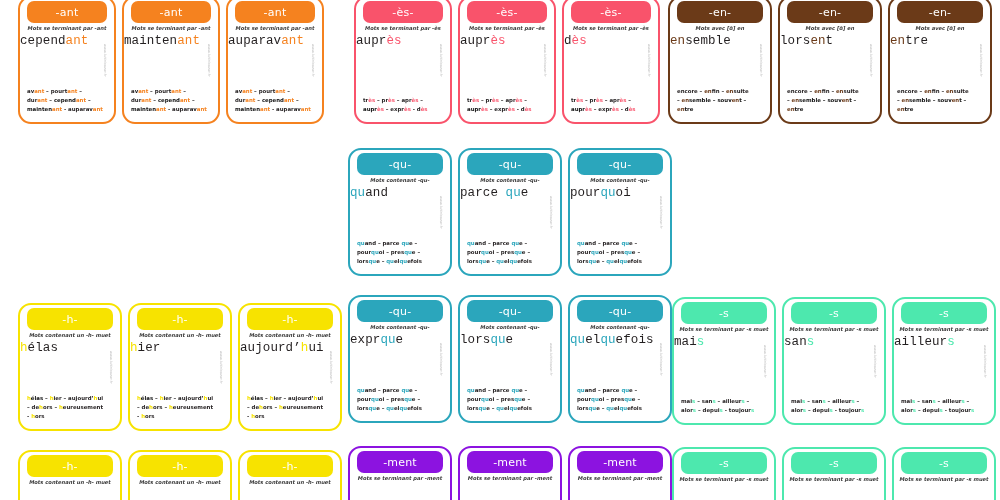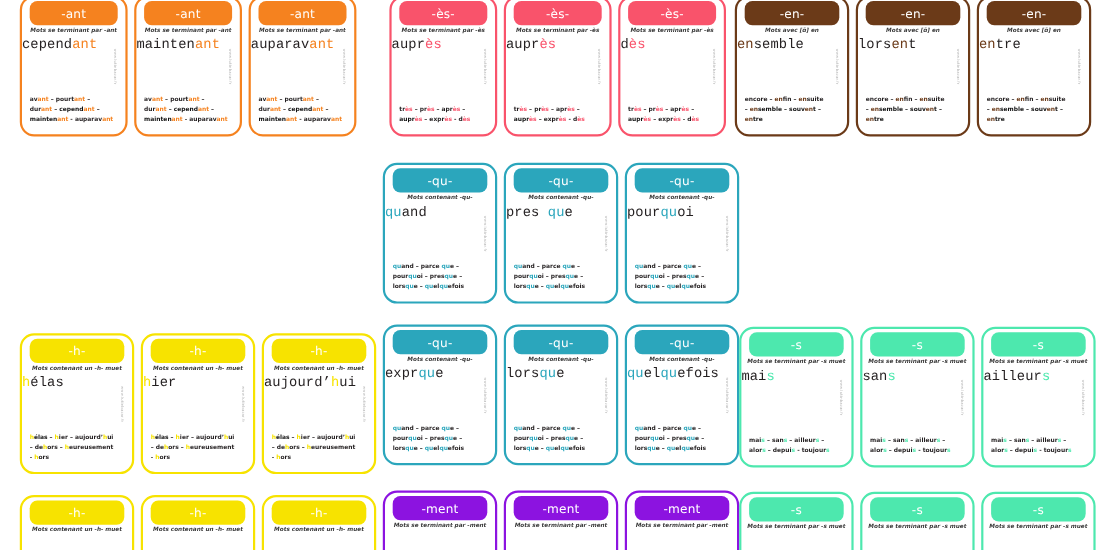--- a/index.html
+++ b/index.html
@@ -226,21 +226,21 @@
         <div class="watermark">www.lutinbazar.fr</div>
         <div class="card-list">
           <div><span class="hl ">qu</span><span class="">and – parce </span><span class="hl ">qu</span><span class="">e –</span></div>
           <div><span class="">pour</span><span class="hl ">qu</span><span class="">oi – pres</span><span class="hl ">qu</span><span class="">e –</span></div>
           <div><span class="">lors</span><span class="hl ">qu</span><span class="">e – </span><span class="hl ">qu</span><span class="">el</span><span class="hl ">qu</span><span class="">efois</span></div>
         </div>
       </div>
       <div class="card wide" style="--c: #2BA6BC;">
         <div class="card-header">-qu-</div>
         <div class="card-sub">Mots contenant -qu-</div>
-        <div class="card-word"><span>pres </span><span class="hl">qu</span><span>e</span></div>
+        <div class="card-word"><span>parce </span><span class="hl">qu</span><span>e</span></div>
         <div class="watermark">www.lutinbazar.fr</div>
         <div class="card-list">
           <div><span class="hl ">qu</span><span class="">and – parce </span><span class="hl ">qu</span><span class="">e –</span></div>
           <div><span class="">pour</span><span class="hl ">qu</span><span class="">oi – pres</span><span class="hl ">qu</span><span class="">e –</span></div>
           <div><span class="">lors</span><span class="hl ">qu</span><span class="">e – </span><span class="hl ">qu</span><span class="">el</span><span class="hl ">qu</span><span class="">efois</span></div>
         </div>
       </div>
       <div class="card wide" style="--c: #2BA6BC;">
         <div class="card-header">-qu-</div>
         <div class="card-sub">Mots contenant -qu-</div>

